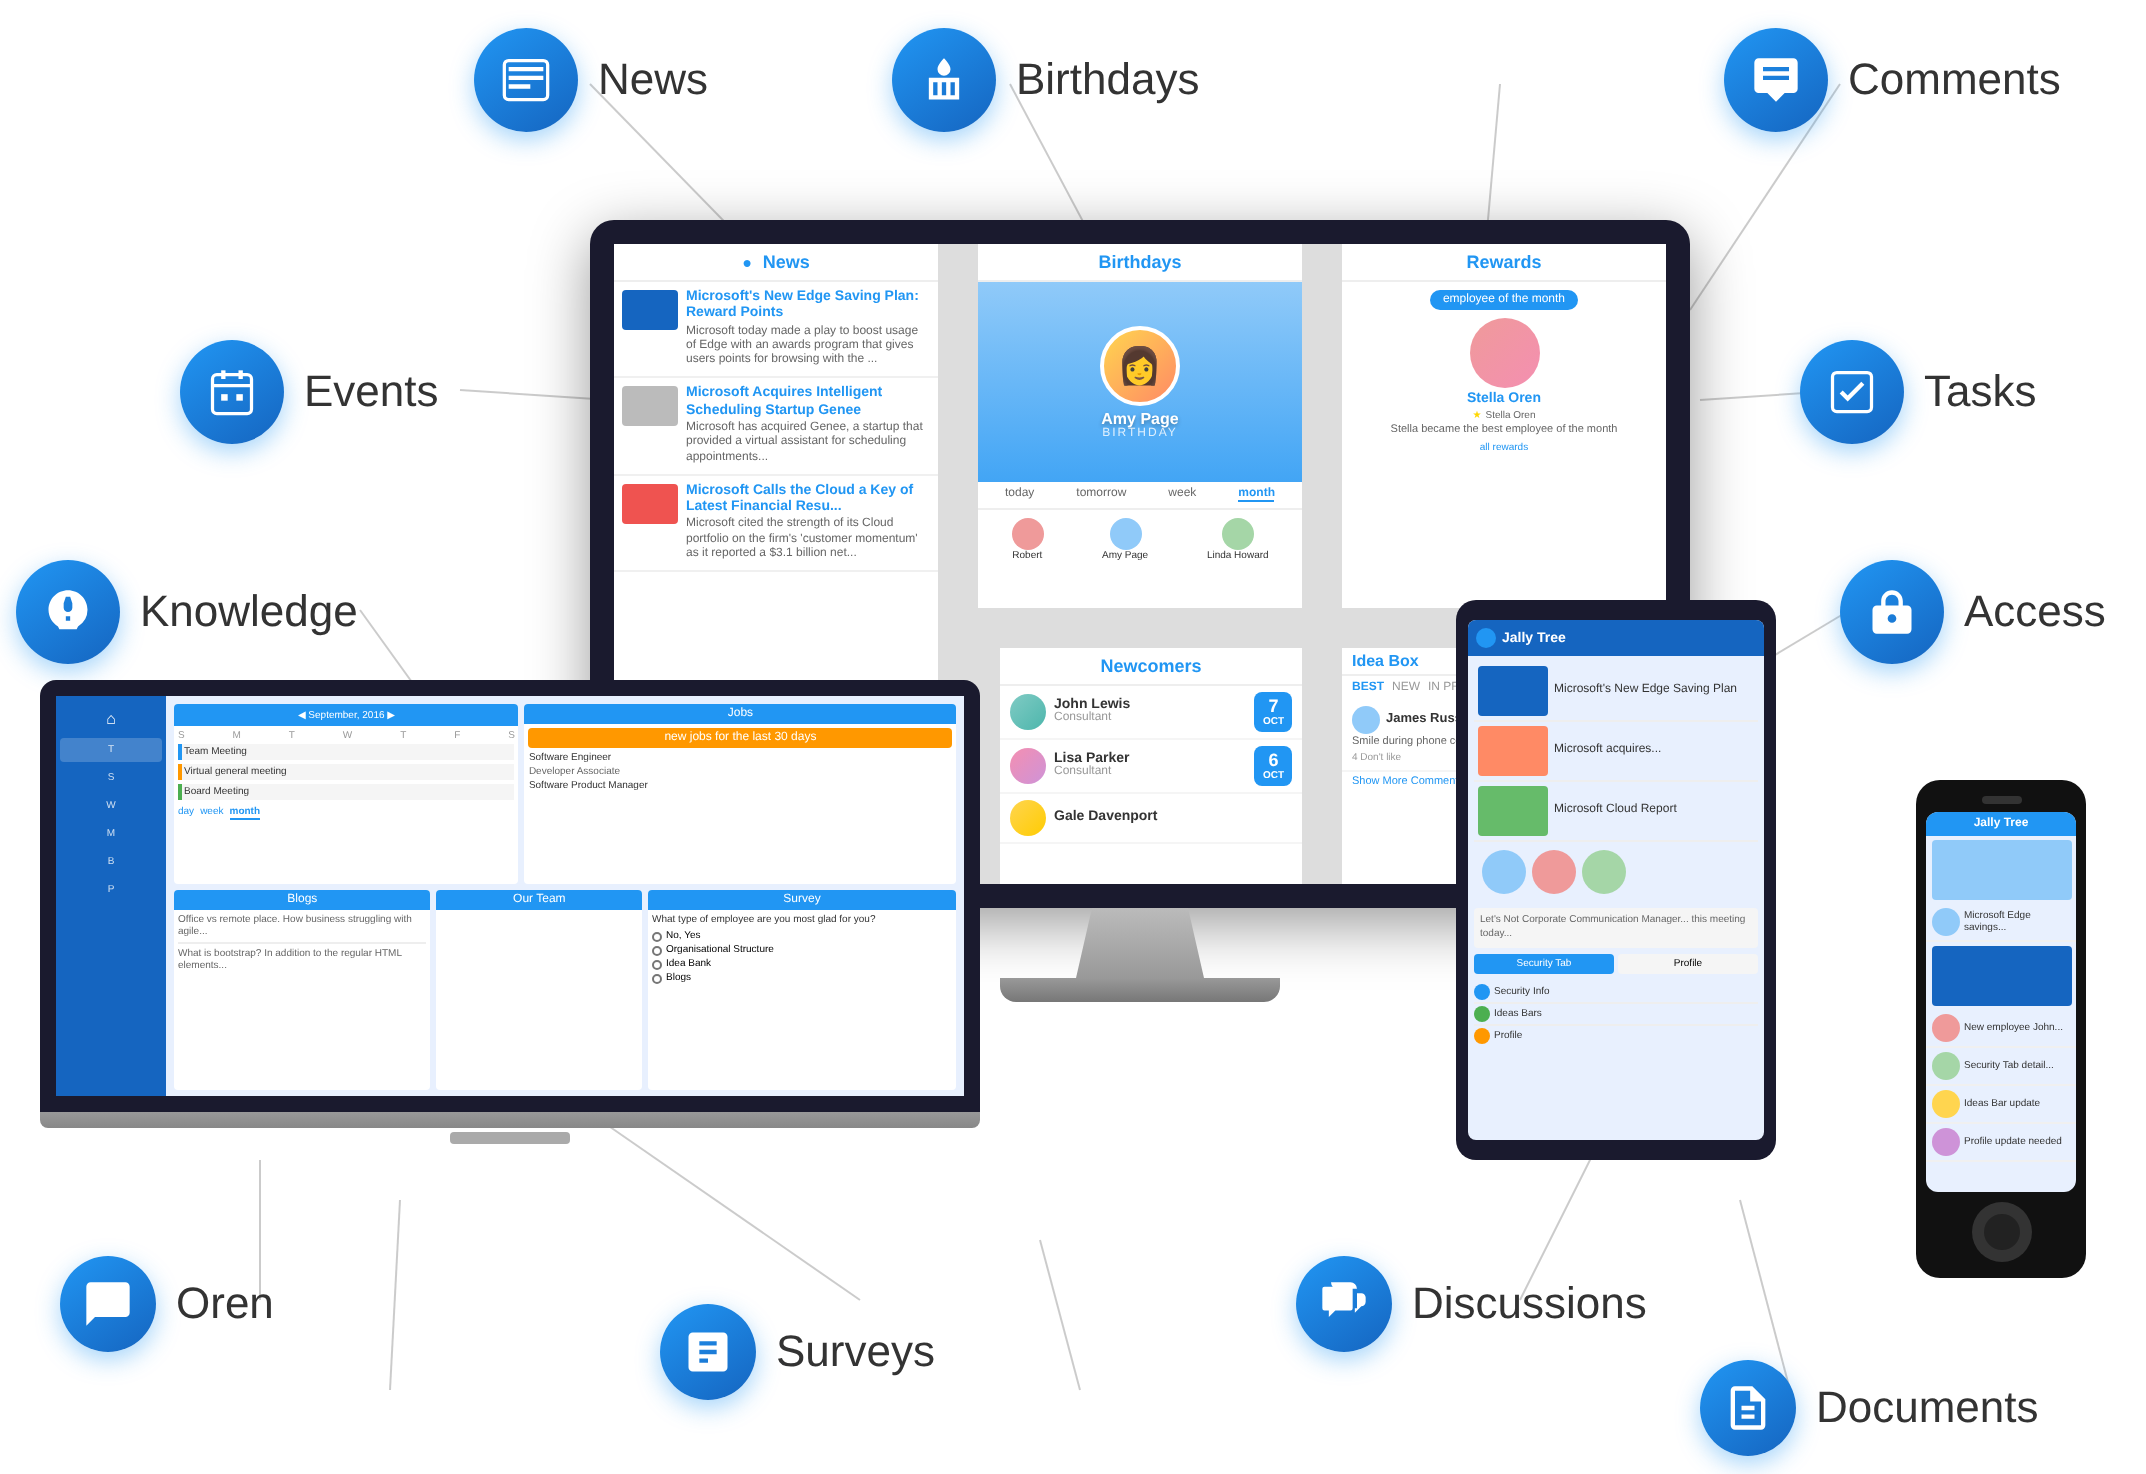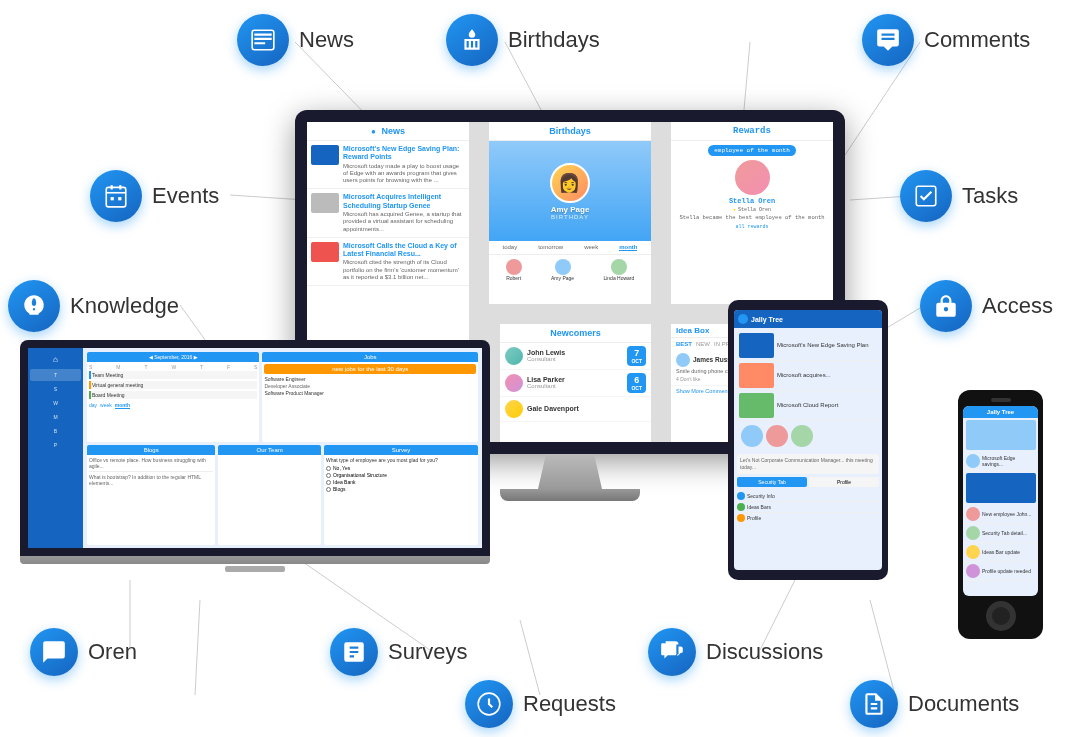--- a/index.html
+++ b/index.html
@@ -126,21 +126,20 @@
     }
 
     .panel-birthdays {
       grid-row: 1;
       grid-column: 2;
     }
 
     .panel-rewards {
       grid-row: 1;
       grid-column: 3;
-      font-family: Liberation Mono, monospace;
     }
 
     .panel-newcomers {
       grid-row: 2;
       grid-column: 2;
       margin-left: 11px;
     }
 
     .panel-ideabox {
       grid-row: 2;
@@ -668,49 +667,39 @@
 
   <div class="feature-item bottom-row" style="top:628px; left:30px;">
     <div class="feature-circle">
       <svg viewBox="0 0 24 24">
           <path d="M20 2H4a2 2 0 00-2 2v18l4-4h14a2 2 0 002-2V4a2 2 0 00-2-2z"></path>
         </svg>
     </div>
     <span class="feature-label">Oren</span>
   </div>
 
-  <div class="feature-item bottom-row" style="top:628px; left:330px;">
+  <div class="feature-item bottom-row" style="top:652px; left:330px;">
     <div class="feature-circle">
       <svg viewBox="0 0 24 24">
           <path d="M19 3H5a2 2 0 00-2 2v14a2 2 0 002 2h14a2 2 0 002-2V5a2 2 0 00-2-2zm-7 14H8v-2h4v2zm4-4H8v-2h8v2zm0-4H8V7h8v2z"></path>
         </svg>
     </div>
     <span class="feature-label">Surveys</span>
   </div>
 
   <div class="feature-item bottom-row" style="top:628px; left:648px;">
     <div class="feature-circle">
       <svg viewBox="0 0 24 24">
           <path d="M15 4H3a1 1 0 00-1 1v9a1 1 0 001 1h2v3l3-3h7a1 1 0 001-1V5a1 1 0 00-1-1zm6 3h-3V5a3 3 0 00-3-3H6a3 3 0 003 3h9v9h-1v2l3-3a2 2 0 002-2V9a2 2 0 00-2-2z"></path>
         </svg>
     </div>
     <span class="feature-label">Discussions</span>
   </div>
 
 
-  <div class="feature-item bottom-row" style="top:680px; left:465px;">
-    <div class="feature-circle">
-      <svg viewBox="0 0 24 24">
-          <circle cx="12" cy="12" r="10" fill="none" stroke="white" stroke-width="1.5"></circle>
-          <path d="M12 7v5l3 3" stroke="white" stroke-width="2" fill="none"></path>
-          <path d="M12 17h.01" stroke="white" stroke-width="2"></path>
-        </svg>
-    </div>
-    <span class="feature-label">Requests</span>
-  </div>
 
   <div class="feature-item bottom-row" style="top:680px; left:850px;">
     <div class="feature-circle">
       <svg viewBox="0 0 24 24">
           <path d="M14 2H6a2 2 0 00-2 2v16a2 2 0 002 2h12a2 2 0 002-2V8l-6-6zm4 18H6V4h7v5h5v11zm-9-9h6v2H9zm0 4h6v2H9z"></path>
         </svg>
     </div>
     <span class="feature-label">Documents</span>
   </div>
 

